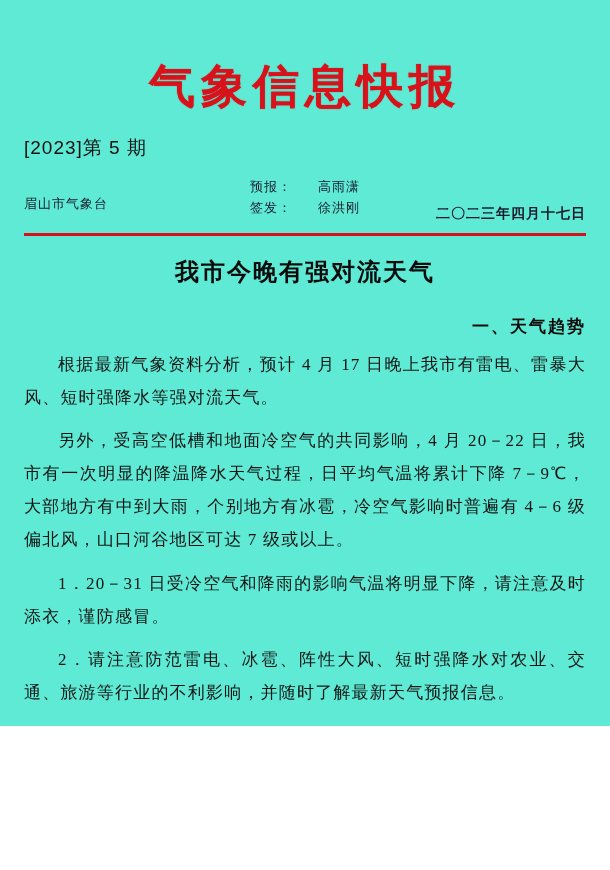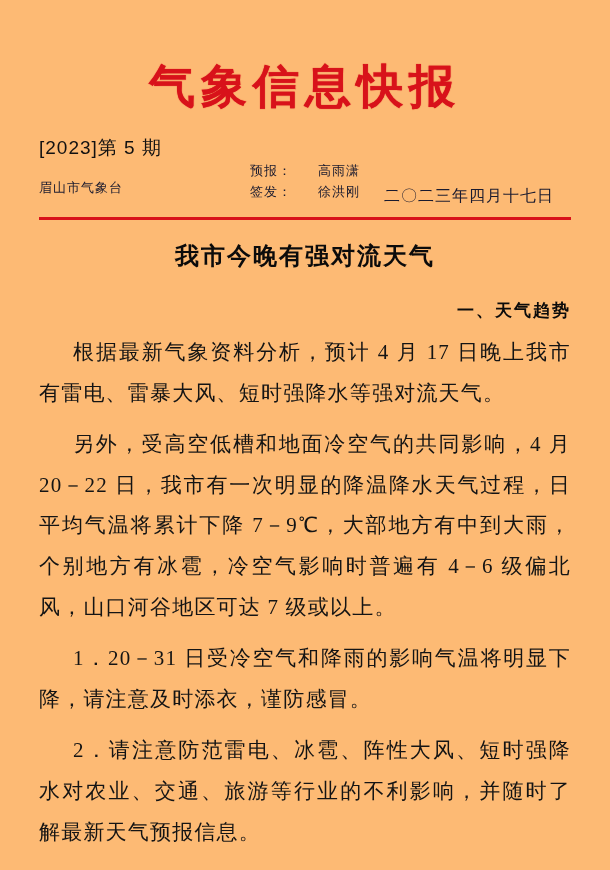--- a/index.html
+++ b/index.html
@@ -9,24 +9,24 @@
   body {
     width: 610px;
     height: 870px;
     background: #ffffff;
     font-family: "Liberation Serif", serif;
     overflow: hidden;
   }
   .page {
     position: relative;
     width: 610px;
-    height: 870px;
-    background: #fdba74;
+    height: 726px;
+    background: #5eead4;
     box-sizing: border-box;
-    padding: 0 39px;
+    padding: 0 24px;
   }
   .masthead {
     text-align: center;
     padding-top: 60px;
   }
   .masthead-title {
     color: #d8121a;
     font-family: "DejaVu Serif", serif;
     font-weight: bold;
     font-size: 46px;
@@ -36,20 +36,21 @@
   }
   .issue-line {
     text-align: left;
     margin-top: 22px;
     font-size: 19px;
     color: #111111;
     font-family: Liberation Sans, sans-serif;
     letter-spacing: 1px;
   }
   .meta-block {
+    margin-top: 16px;
     position: relative;
     height: 48px;
     font-size: 13px;
     color: #1a1a2e;
   }
   .meta-center {
     position: absolute;
     left: 50%;
     transform: translateX(-50%);
     top: 0;
@@ -69,24 +70,25 @@
   }
   .meta-left {
     position: absolute;
     left: 0;
     bottom: 12px;
     font-size: 13px;
     letter-spacing: 1px;
   }
   .meta-right {
     position: absolute;
-    right: 17px;
+    right: 0;
     bottom: 2px;
-    font-size: 16px;
+    font-size: 14px;
     letter-spacing: 1px;
+    font-weight: bold;
   }
   .red-rule {
     margin-top: 8px;
     height: 3px;
     background: #d8121a;
     width: 100%;
   }
   .doc-title {
     text-align: center;
     margin-top: 16px;
@@ -102,21 +104,21 @@
     font-family: "DejaVu Serif", serif;
     font-weight: bold;
     font-size: 17px;
     color: #0b0b0b;
     letter-spacing: 2px;
     text-indent: 30px;
     text-align: right;
   }
   .para {
     margin-top: 10px;
-    font-size: 21px;
+    font-size: 17px;
     color: #141414;
     line-height: 1.95;
     text-indent: 34px;
     letter-spacing: 1.2px;
     text-align: justify;
   }
   .body-area {
     margin-top: 2px;
   }
 </style>

